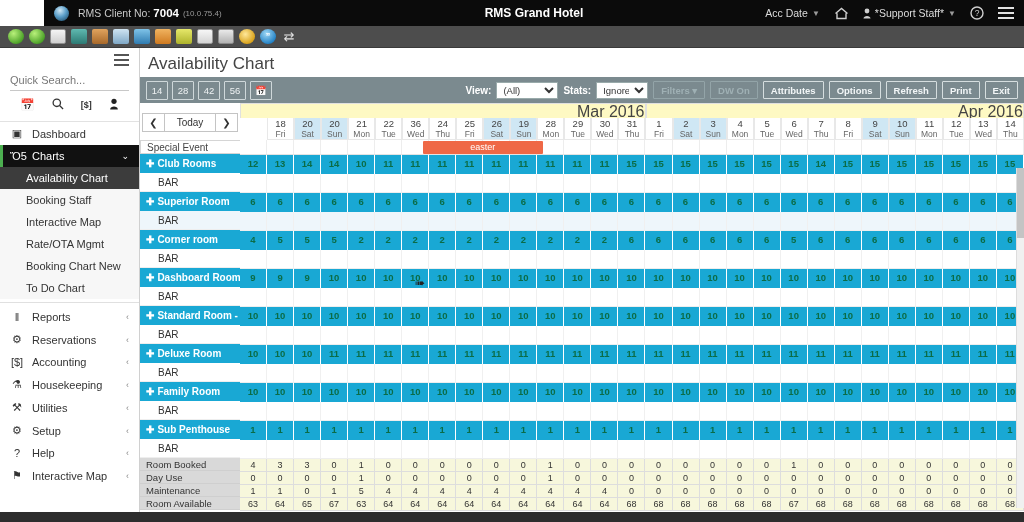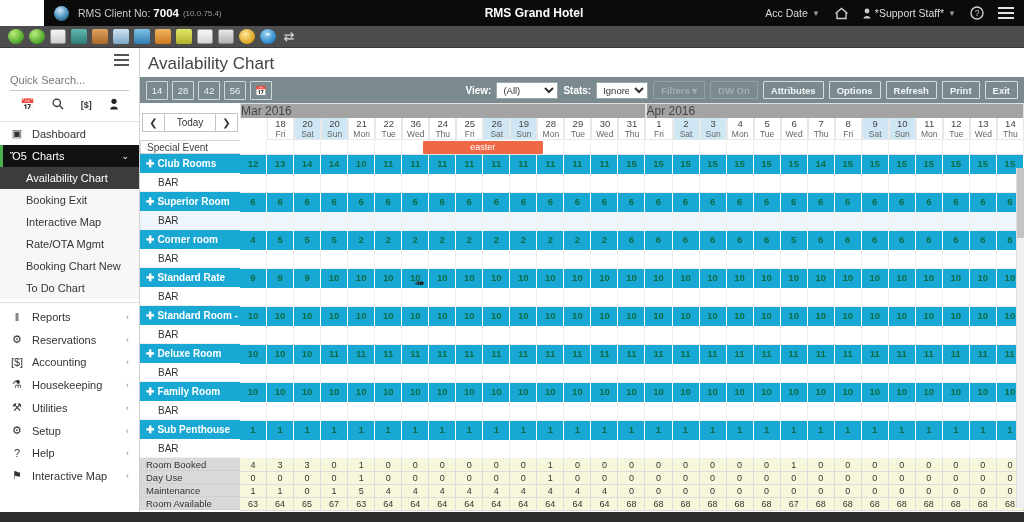--- a/index.html
+++ b/index.html
@@ -174,22 +174,22 @@
   .lrow.bar { background: #fff; color: #333; padding-left: 18px; border-bottom: 1px solid #eee; }
   .lrow.bar.hl { background: #eef6fb; }
   .lrow.sum {
     background: #d9d9d9; color: #333; height: 13px; line-height: 13px;
     border-bottom: 1px solid #cfcfcf; font-size: 9.5px;
   }
 
   
   .monthrow { display: flex; height: 15px; }
   .monthcell {
-    text-align: left; font-size: 12px; color: #444; line-height: 15px;
-    border: 1px solid #e0e0e0; border-bottom: none; background: #a3a3a3;
+    text-align: right; font-size: 16px; color: #444; line-height: 15px;
+    border: 1px solid #e0e0e0; border-bottom: none; background: #fef9c3;
   }
   .dayrow { display: flex; height: 22px; }
   .daycell {
     text-align: center; font-size: 9px; color: #555; line-height: 10px;
     border: 1px solid #e8e8e8; border-top: none; background: #fff;
     padding-top: 1px; cursor: pointer;
   }
   .daycell.we { background: #cfe7f4; }
   .daycell .dn { font-size: 9.5px; color: #444; display: block; }
   .daycell .dw { font-size: 8.5px; color: #666; display: block; }
@@ -319,21 +319,21 @@
         <div class="navitem">
           <span class="nv-ico">▣</span>
           <span class="nv-lbl">Dashboard</span>
         </div>
         <div class="navitem active">
           <span class="nv-ico">Ὄ5</span>
           <span class="nv-lbl">Charts</span>
           <span class="nv-car">⌄</span>
         </div>
         <div class="subitem sel">Availability Chart</div>
-        <div class="subitem">Booking Exit</div>
+        <div class="subitem">Booking Staff</div>
         <div class="subitem">Interactive Map</div>
         <div class="subitem">Rate/OTA Mgmt</div>
         <div class="subitem">Booking Chart New</div>
         <div class="subitem">To Do Chart</div>
         <div class="navdiv"></div>
         <div class="navitem">
           <span class="nv-ico">‖</span>
           <span class="nv-lbl">Reports</span>
           <span class="nv-car">‹</span>
         </div>
@@ -412,21 +412,21 @@
           <button class="nbtn">❯</button>
         </div>
         <div class="specialevent-lbl">Special Event</div>
         <div id="left-rows">
             <div class="lrow cat"><span class="plus">✚</span><span>Club Rooms</span></div>
             <div class="lrow bar">BAR</div>
             <div class="lrow cat"><span class="plus">✚</span><span>Superior Room</span></div>
             <div class="lrow bar hl">BAR</div>
             <div class="lrow cat"><span class="plus">✚</span><span>Corner room</span></div>
             <div class="lrow bar">BAR</div>
-            <div class="lrow cat"><span class="plus">✚</span><span>Standard Rate</span></div>
+            <div class="lrow cat"><span class="plus">✚</span><span>Dashboard Room</span></div>
             <div class="lrow bar">BAR</div>
             <div class="lrow cat"><span class="plus">✚</span><span>Standard Room - 2</span></div>
             <div class="lrow bar">BAR</div>
             <div class="lrow cat"><span class="plus">✚</span><span>Deluxe Room</span></div>
             <div class="lrow bar">BAR</div>
             <div class="lrow cat"><span class="plus">✚</span><span>Family Room</span></div>
             <div class="lrow bar">BAR</div>
             <div class="lrow cat"><span class="plus">✚</span><span>Sub Penthouse</span></div>
             <div class="lrow bar">BAR</div>
             <div class="lrow sum">Room Booked</div>

